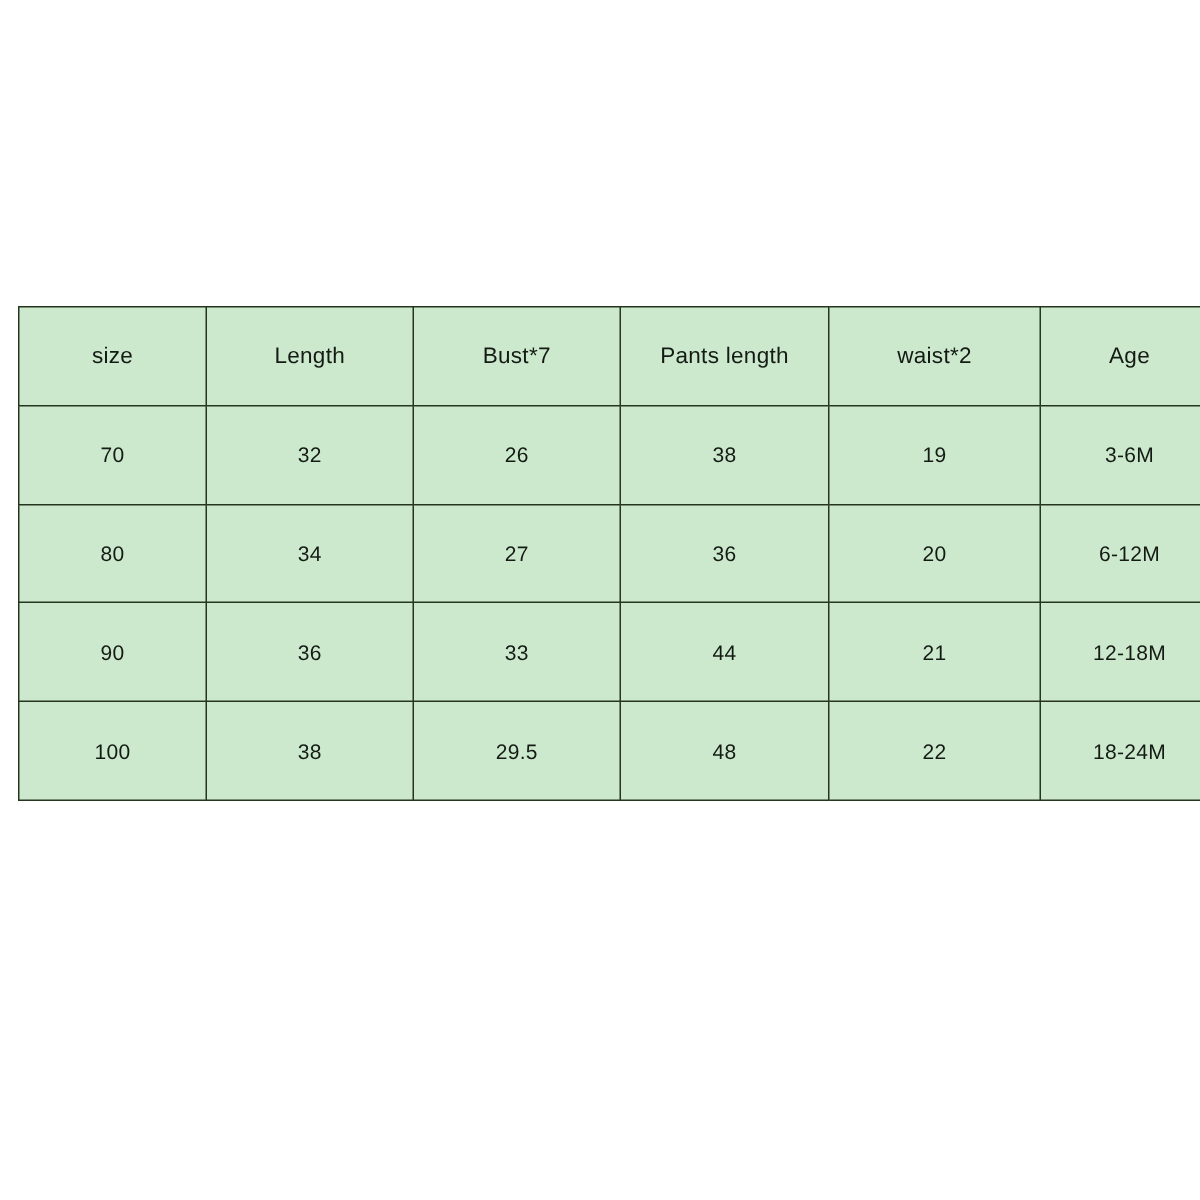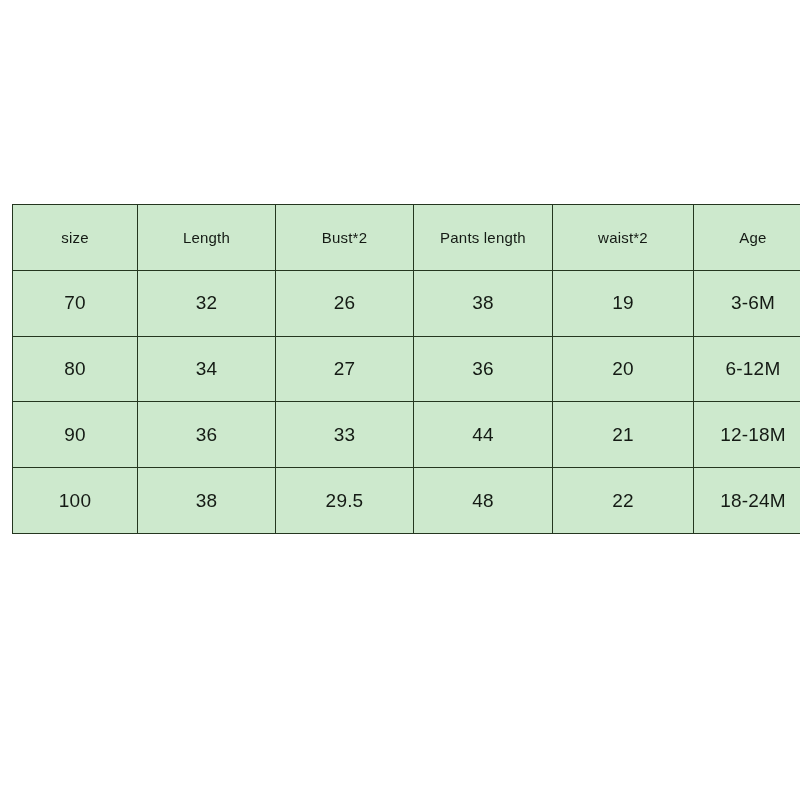--- a/index.html
+++ b/index.html
@@ -38,21 +38,21 @@
     table-layout: fixed;
     background: #cde9cd;
   }
 
   table.size-chart td {
     border: 1.6px solid #24361f;
     background: #cde9cd;
     color: #141a14;
     text-align: center;
     vertical-align: middle;
-    font-size: 19px;
+    font-size: 14px;
     font-weight: 400;
     letter-spacing: 0.2px;
     padding: 0;
     height: 59.7px;
     box-sizing: border-box;
   }
 
   table.size-chart tr.header-row td {
     font-size: 15px;
   }
@@ -77,21 +77,21 @@
           <col class="c1">
           <col class="c2">
           <col class="c3">
           <col class="c4">
           <col class="c5">
       </colgroup>
       <tbody>
         <tr class="header-row">
           <td>size</td>
           <td>Length</td>
-          <td>Bust*2</td>
+          <td>Bust*7</td>
           <td>Pants length</td>
           <td>waist*2</td>
           <td>Age</td>
         </tr>
 
         <tr>
           <td>70</td>
           <td>32</td>
           <td>26</td>
           <td>38</td>

